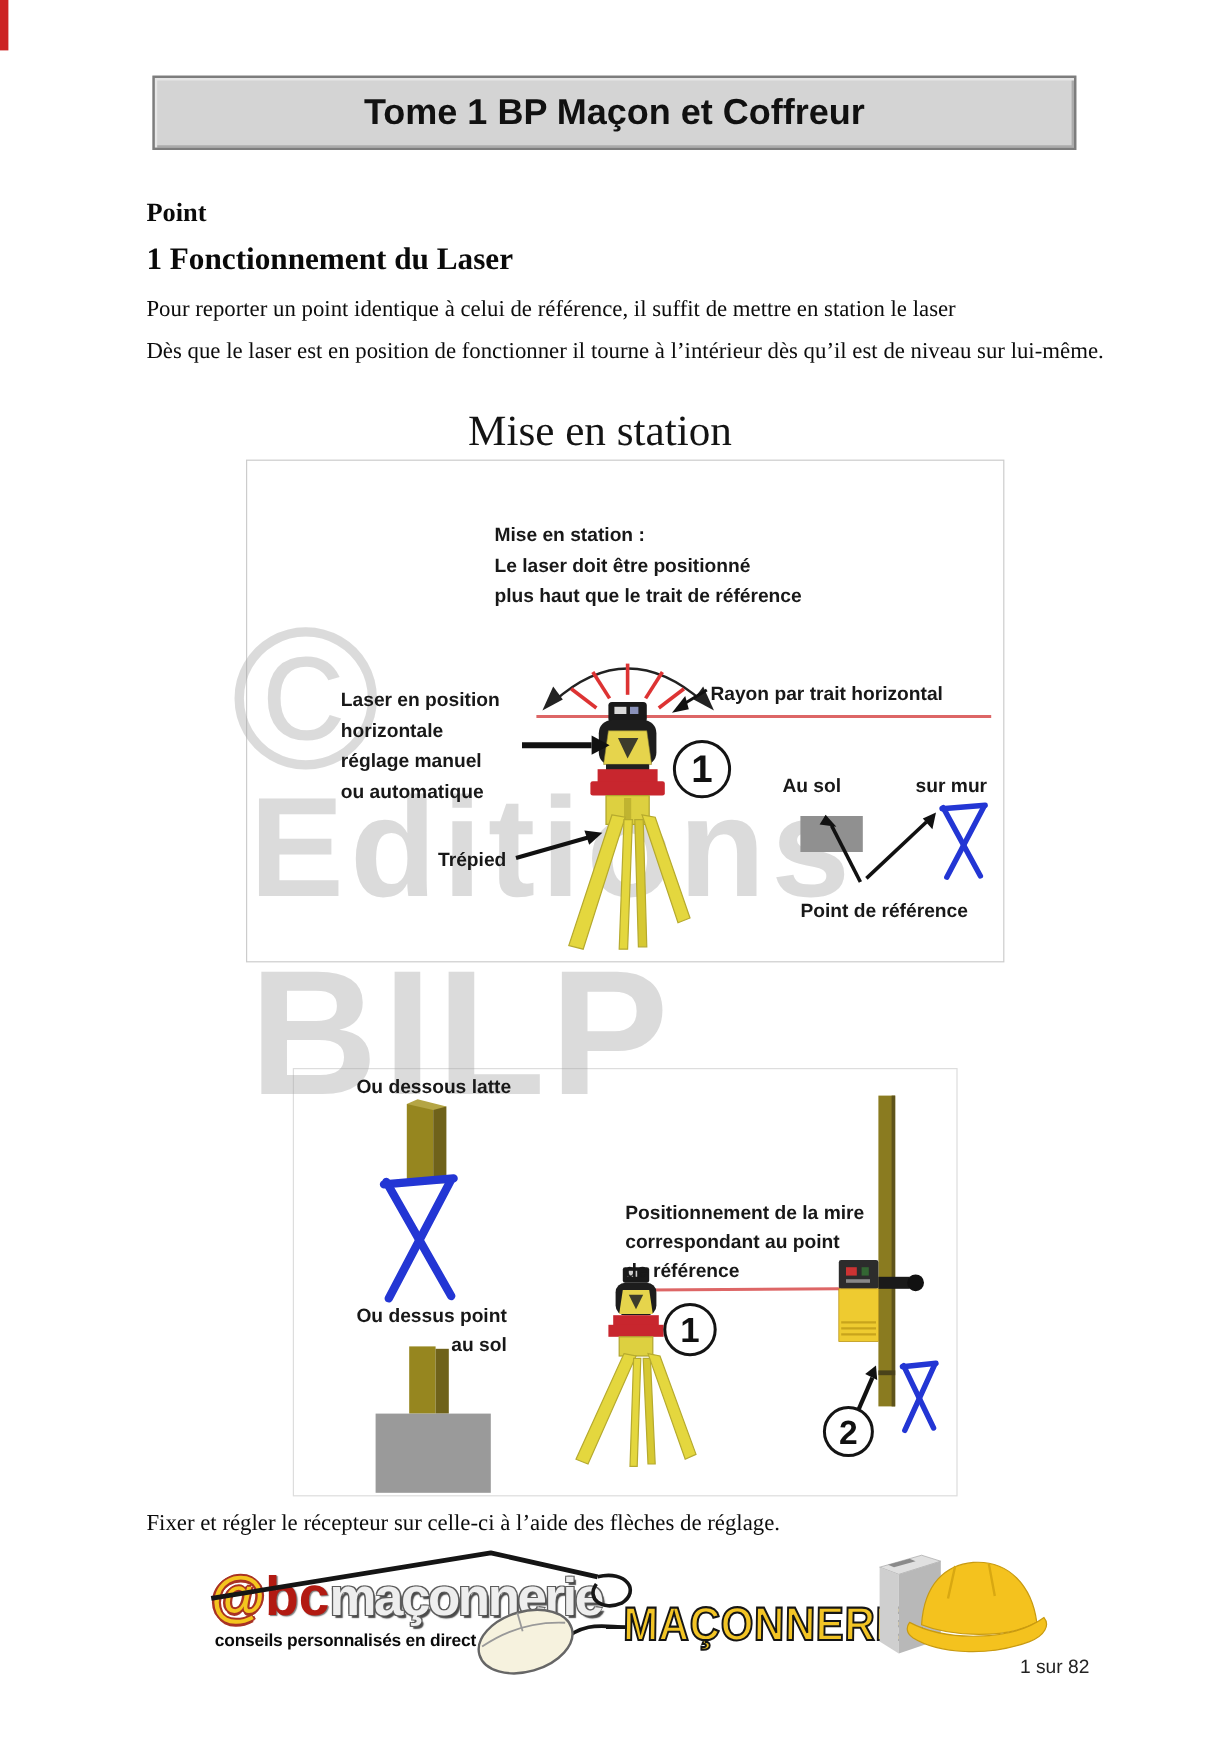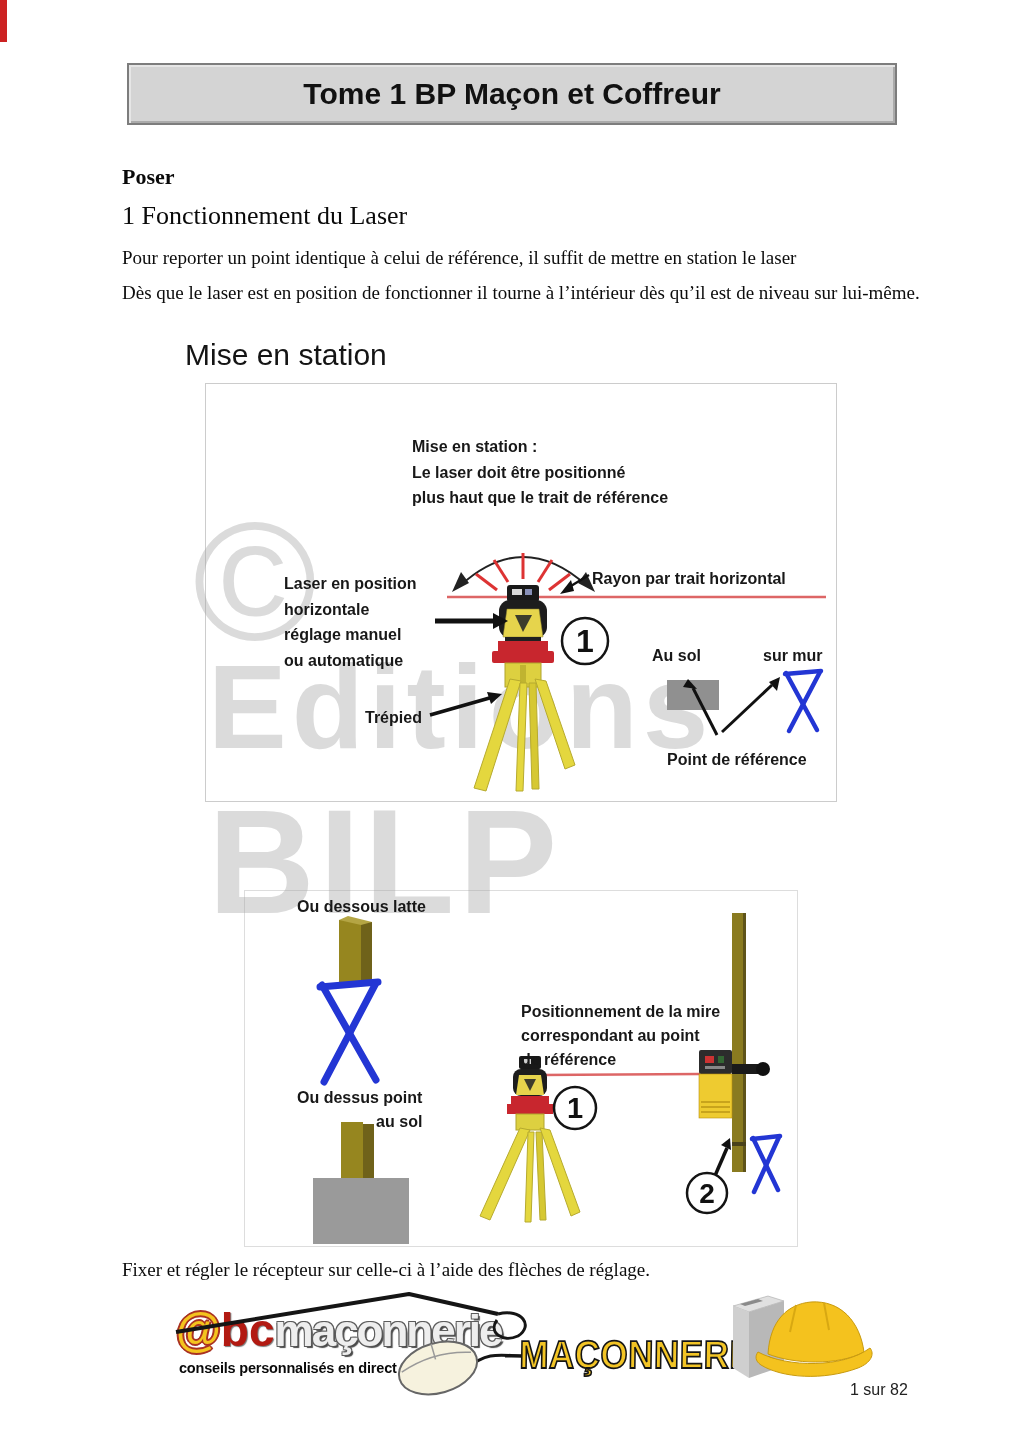--- a/index.html
+++ b/index.html
@@ -2,25 +2,25 @@
 <html><head>
 <meta charset="utf-8">
 <style>
   html,body{margin:0;padding:0;background:#ffffff;}
   #page{position:relative;width:1024px;height:1449px;background:#ffffff;overflow:hidden;
         font-family:"Liberation Sans",sans-serif;}
   .abs{position:absolute;}
   .z1{z-index:1}.z2{z-index:2}.z3{z-index:3}.z4{z-index:4}
   .serif{font-family:"Liberation Serif",serif;color:#0c0c0c;font-size:19px;line-height:27px;}
   .h-small{font-family:"Liberation Serif",serif;font-weight:bold;font-size:22px;color:#0a0a0a;}
-  .h-big{font-family:"Liberation Serif",serif;font-weight:normal;font-size:26px;color:#0a0a0a;}
+  .h-big{font-family:"Liberation Serif",serif;font-weight:bold;font-size:26px;color:#0a0a0a;}
   .banner{left:127px;top:63px;width:766px;height:58px;background:#d4d4d4;
           border:2px solid #7d7d7d;box-shadow:inset 2px 2px 0 #e6e6e6, inset -2px -2px 0 #ababab;
           text-align:center;line-height:58px;font-weight:bold;font-size:30px;color:#111;}
-  .figtitle{font-size:30px;color:#141414;text-align:left;letter-spacing:0px;}
+  .figtitle{font-size:36px;color:#141414;text-align:center;letter-spacing:0px;font-family:Liberation Serif, serif;}
   .figbox{background:#ffffff;border:1px solid #cccccc;}
   .flabel{font-weight:bold;font-size:16px;line-height:25.5px;color:#181818;}
   .flabel2{font-weight:bold;font-size:16px;line-height:24px;color:#181818;}
   .wm{color:rgba(165,165,165,0.40);font-weight:bold;line-height:1;white-space:nowrap;}
   .wm-c{font-weight:normal;font-size:168px;}
   .pagenum{font-size:16px;color:#222;}
   .logo-line{white-space:nowrap;line-height:1;}
   .logo-at{font-size:46px;font-weight:bold;color:#f4c41e;
            text-shadow:-2px 0 #a93223,2px 0 #a93223,0 -2px #a93223,0 2px #a93223,-1px -1px #a93223,1px 1px #a93223;}
   .logo-bc{font-size:46px;font-weight:bold;color:#b21a12;text-shadow:1px 1px 1px #777;}
@@ -34,21 +34,21 @@
 <body>
 
 <div id="page">
 
   <div class="abs z3" style="left:0;top:0;width:7px;height:42px;background:#cc2222;"></div>
 
   <div class="abs z3 banner">
     <span>Tome 1 BP Maçon et Coffreur</span>
   </div>
 
-  <div class="abs z3 h-small" style="left:122px;top:164px;">Poser</div>
+  <div class="abs z3 h-small" style="left:122px;top:164px;">Point</div>
   <div class="abs z3 h-big" style="left:122px;top:201px;">1 Fonctionnement du Laser</div>
   <div class="abs z3 serif" style="left:122px;top:244px;width:800px;">Pour reporter un point identique à celui de référence, il suffit de mettre en station le laser</div>
   <div class="abs z3 serif" style="left:122px;top:279px;width:805px;">Dès que le laser est en position de fonctionner il tourne à l’intérieur dès qu’il est de niveau sur lui-même.</div>
 
   <div class="abs z2 wm wm-c" style="left:193px;top:498px;">©</div>
   <div class="abs z2 wm" style="left:208px;top:648px;font-size:118px;letter-spacing:5px;">Editions</div>
   <div class="abs z2 wm" style="left:208px;top:788px;font-size:148px;letter-spacing:4px;">BILP</div>
 
   <div class="abs z3 figtitle" style="left:185px;top:338px;width:630px;">Mise en station</div>
   <div class="abs z1 figbox" style="left:205px;top:383px;width:630px;height:417px;"></div>

